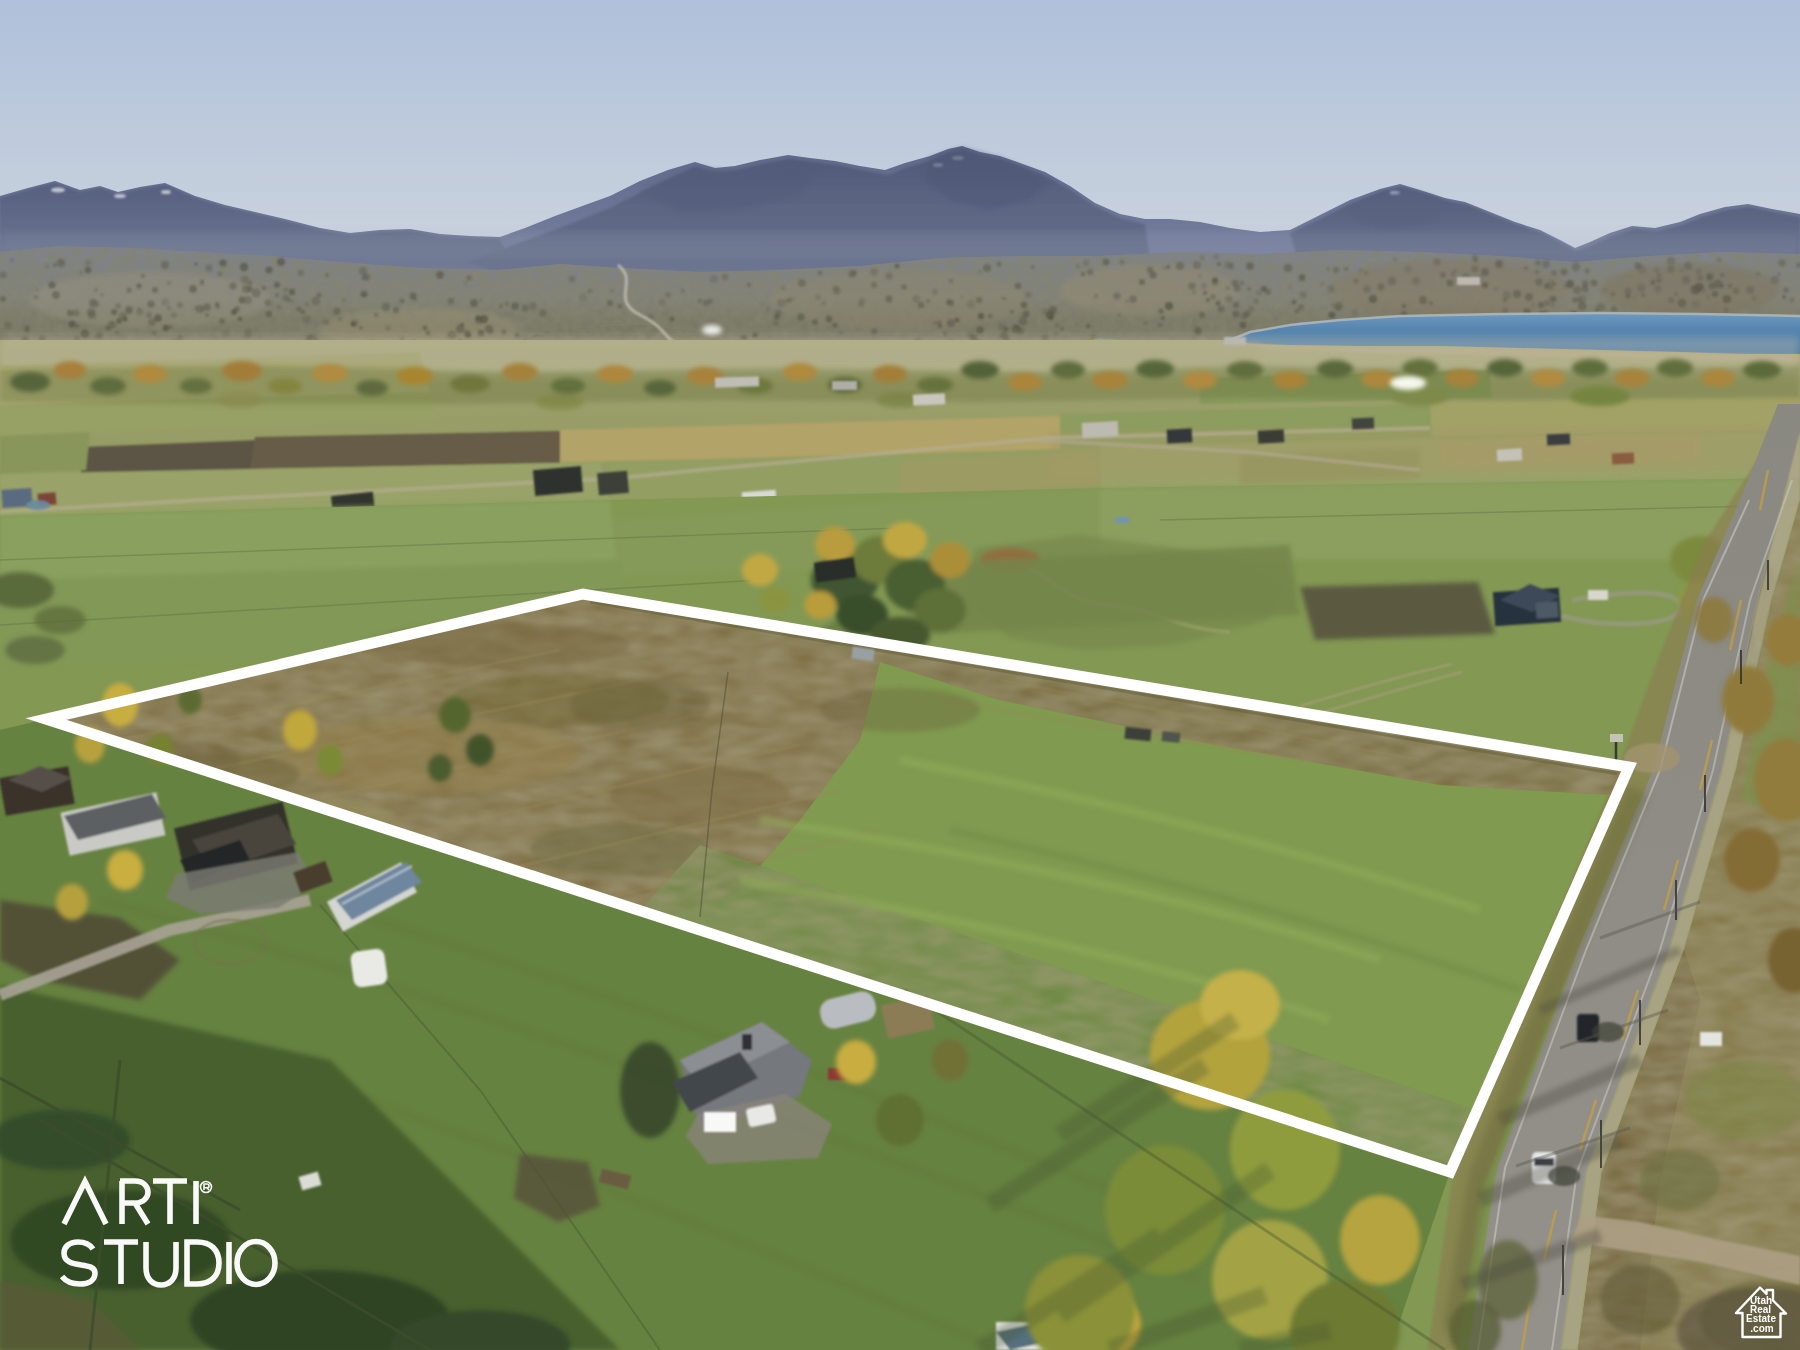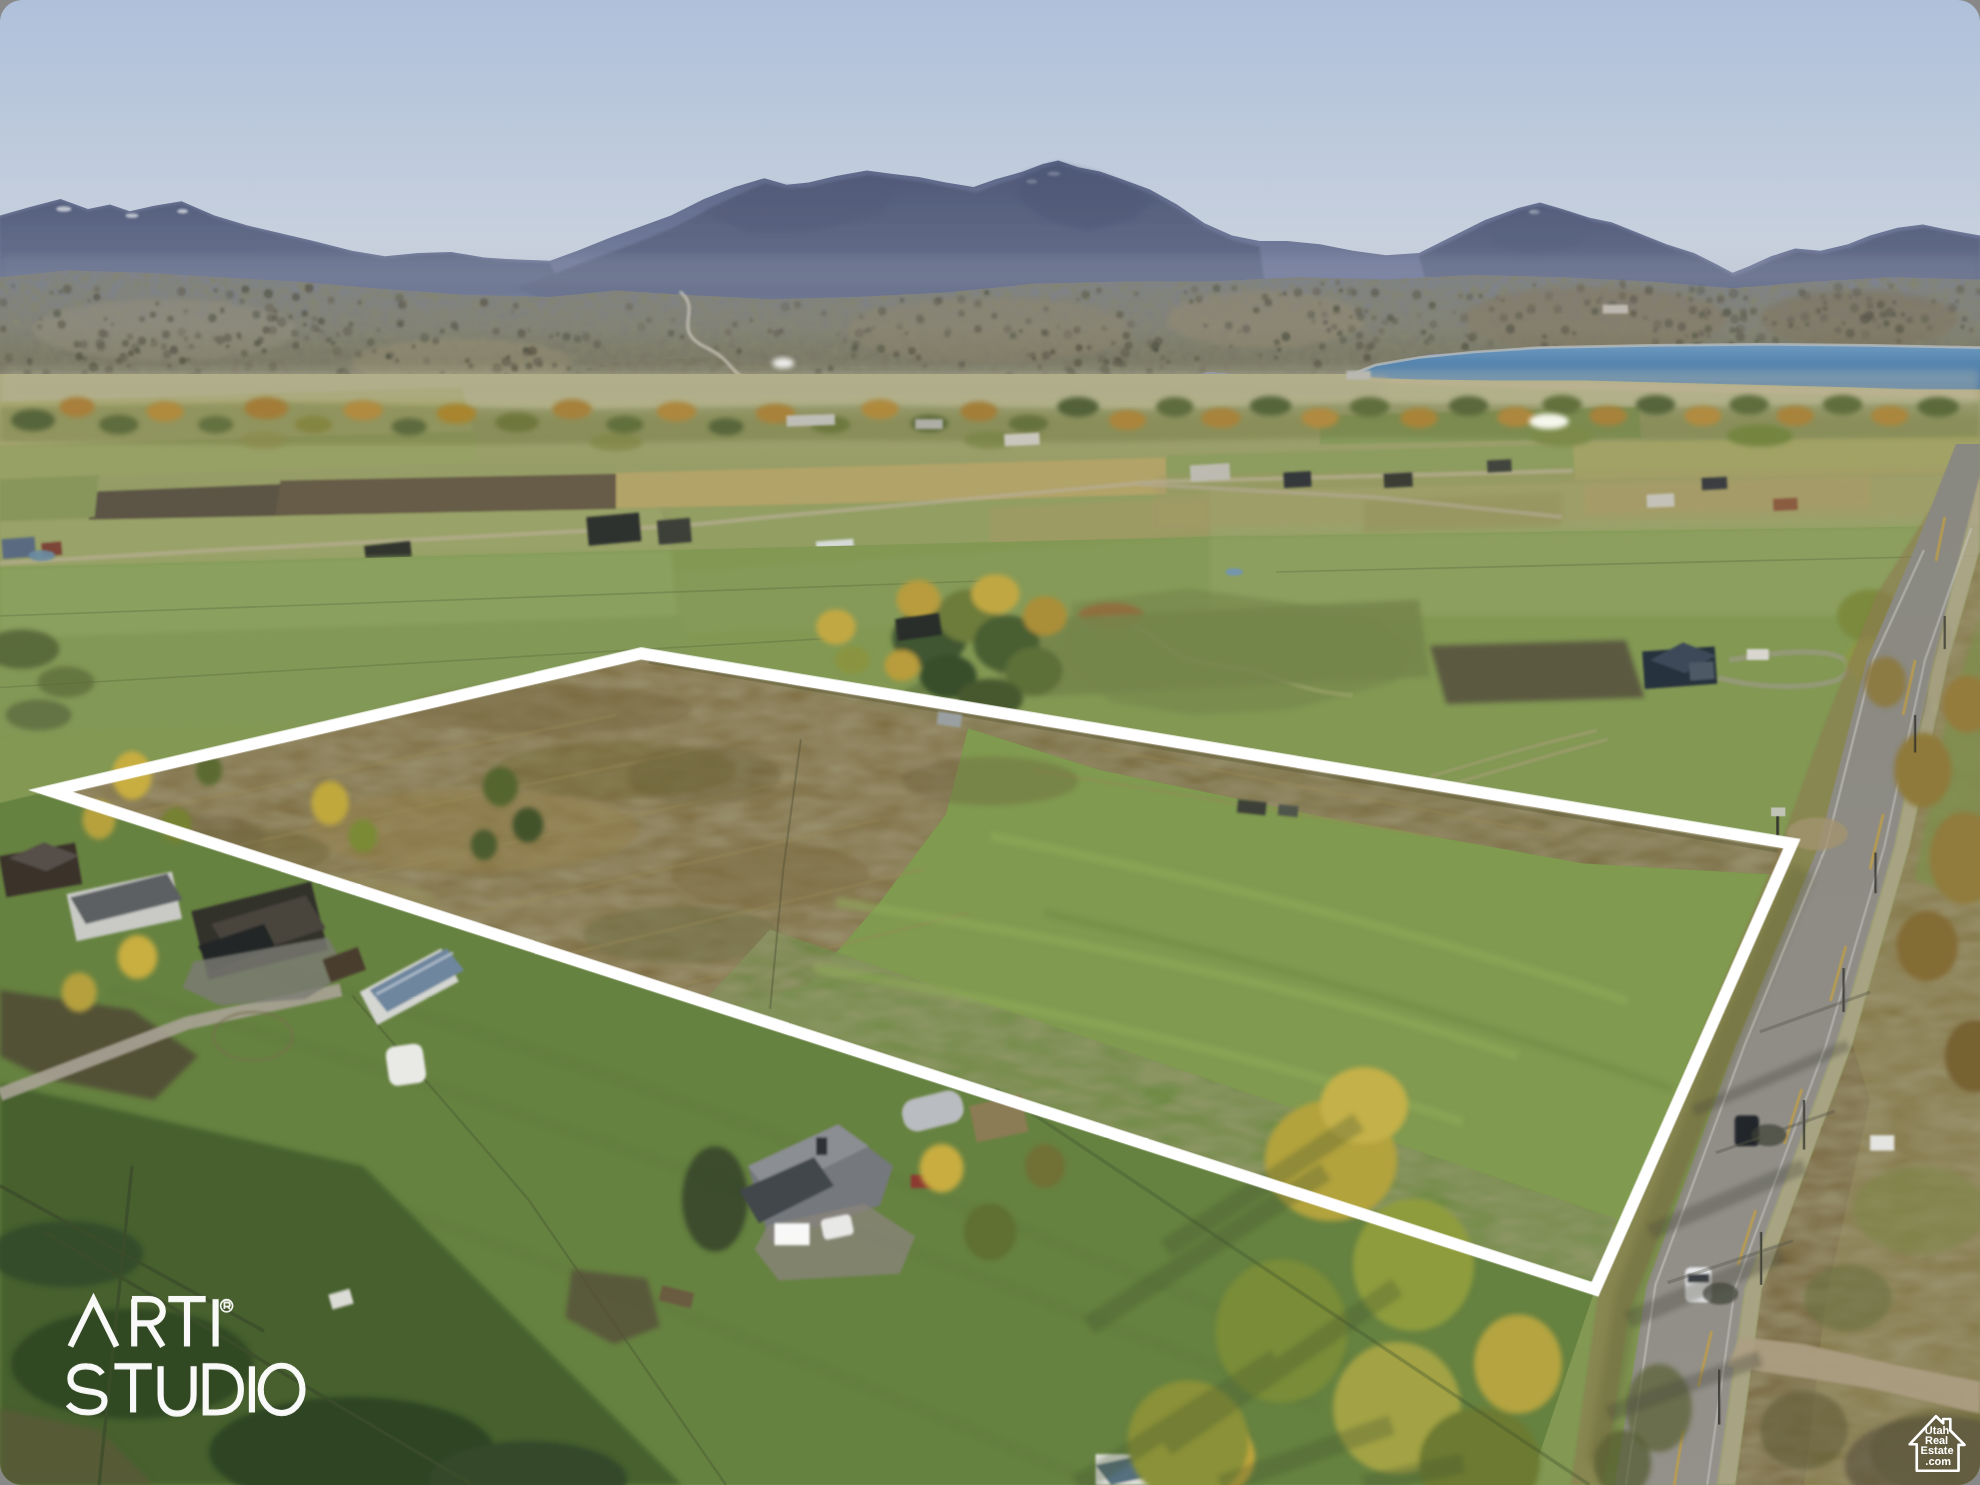--- a/index.html
+++ b/index.html
@@ -1,16 +1,16 @@
 <!DOCTYPE html>
 <html><head>
 <meta charset="utf-8">
 <style>
 html,body{margin:0;padding:0;background:#888;}
-#stage{width:1800px;height:1350px;position:relative;overflow:hidden;font-family:"Liberation Sans",sans-serif;border-radius:20px;}
+#stage{width:1800px;height:1350px;position:relative;overflow:hidden;font-family:"Liberation Sans",sans-serif;}
 </style>
 </head>
 <body>
 <div id="stage">
 <svg width="1800" height="1350" viewBox="0 0 1800 1350">
 <defs>
 <linearGradient id="skyg" x1="0" y1="0" x2="0" y2="1">
 <stop offset="0" stop-color="#afc0da"></stop>
 <stop offset="0.45" stop-color="#c3cedd"></stop>
 <stop offset="0.8" stop-color="#d2d8e0"></stop>

